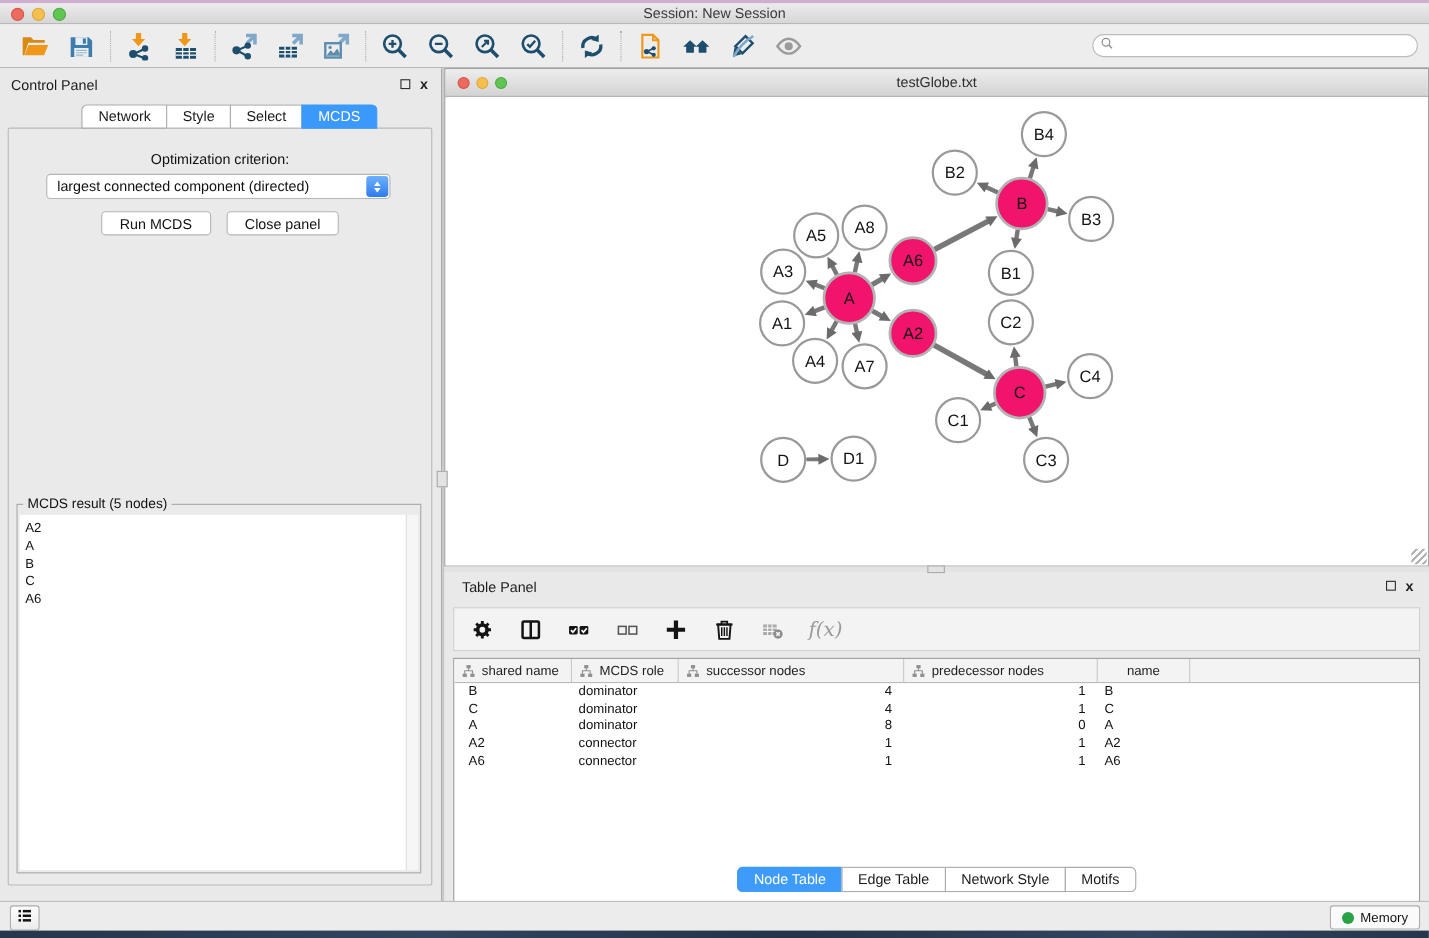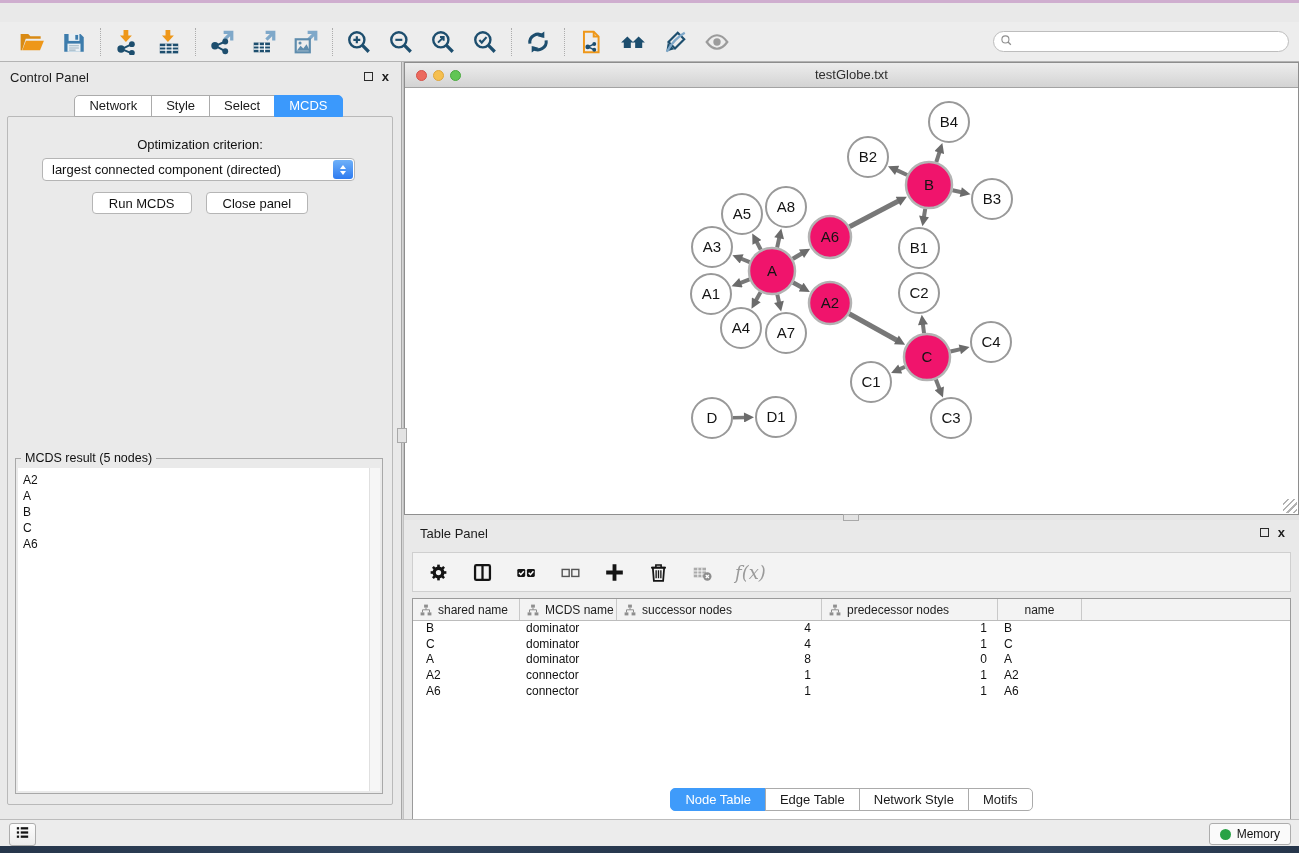--- a/index.html
+++ b/index.html
@@ -133,20 +133,28 @@
                 border-radius:3px; background:#fafafa; display:flex; align-items:center; gap:6px;
                 padding:0 10px; font-size:12px; color:#111; }
   .mem-dot { width:11px; height:11px; border-radius:50%; background:#28a245; }
 </style>
 </head>
 <body>
 
 <div class="desktop">
   <div class="wall-top"></div>
 
+  <div class="titlebar">
+    <div class="lights">
+      <span class="light red"></span>
+      <span class="light yellow"></span>
+      <span class="light green"></span>
+    </div>
+    <span>Session: New Session</span>
+  </div>
 
   <div class="toolbar">
     <div id="toolbar-groups" style="display:flex;align-items:center;">
         <div class="tb-group">
           <button class="tb-btn">
             <svg viewBox="0 0 24 24">
               <path d="M1.5 19.5V4.5h7l2 2.2h9.5v2.4H6.2L2.8 19.5z" fill="#d98a14"></path>
               <path d="M3 19.5l3.4-8.6H23l-3.6 8.6z" fill="#EE9719"></path>
             </svg>
           </button>
@@ -503,21 +511,21 @@
             </div>
             <div class="th" style="width: 97px;">
               <span style="display: inline-flex;">
                 <svg viewBox="0 0 12 12" style="width:12px;height:12px">
                   <rect x="4.1" y="0.6" width="3.8" height="3" fill="#8f8f8f"></rect>
                   <rect x="0.6" y="8.4" width="3.8" height="3" fill="#8f8f8f"></rect>
                   <rect x="7.6" y="8.4" width="3.8" height="3" fill="#8f8f8f"></rect>
                   <path d="M6 3.6v2.2M2.5 8.4V5.8h7v2.6" fill="none" stroke="#8f8f8f" stroke-width="1"></path>
                 </svg>
               </span>
-              <span>MCDS name</span>
+              <span>MCDS role</span>
             </div>
             <div class="th" style="width: 205px;">
               <span style="display: inline-flex;">
                 <svg viewBox="0 0 12 12" style="width:12px;height:12px">
                   <rect x="4.1" y="0.6" width="3.8" height="3" fill="#8f8f8f"></rect>
                   <rect x="0.6" y="8.4" width="3.8" height="3" fill="#8f8f8f"></rect>
                   <rect x="7.6" y="8.4" width="3.8" height="3" fill="#8f8f8f"></rect>
                   <path d="M6 3.6v2.2M2.5 8.4V5.8h7v2.6" fill="none" stroke="#8f8f8f" stroke-width="1"></path>
                 </svg>
               </span>

